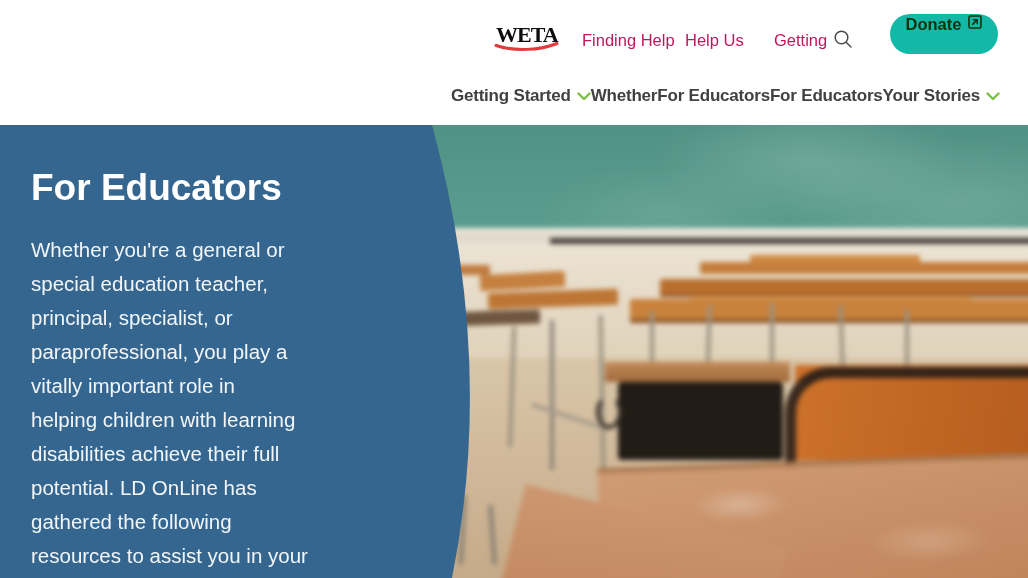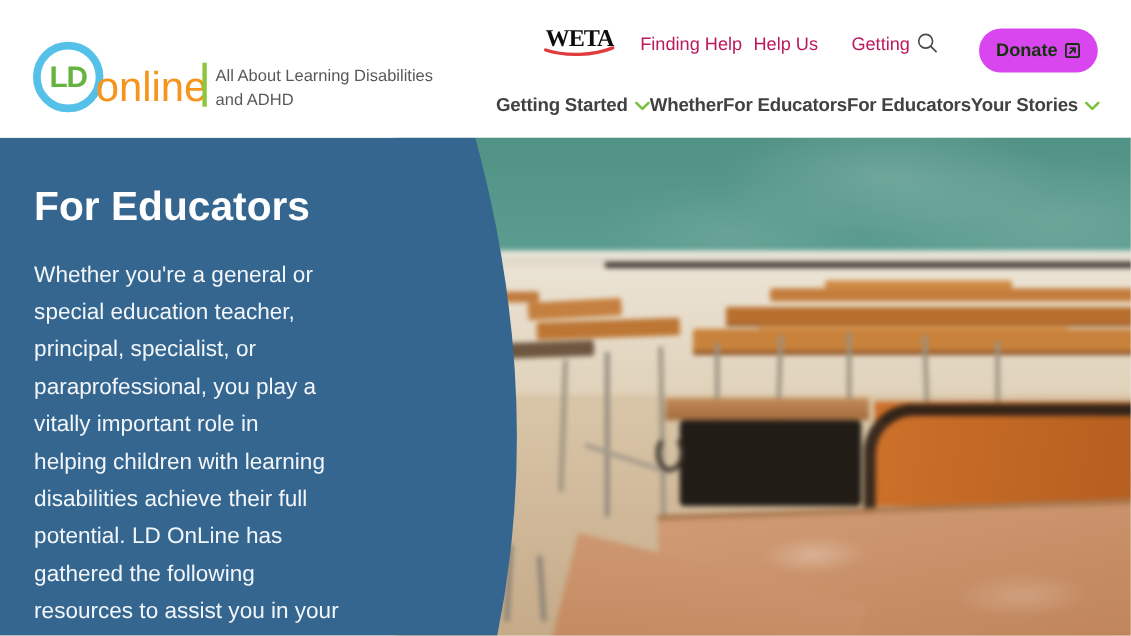--- a/index.html
+++ b/index.html
@@ -18,21 +18,21 @@
 
   .weta{position:absolute;left:496px;top:24px;width:64px;cursor:pointer;}
   .weta-text{font-family:"Liberation Serif", serif;font-weight:bold;font-size:22px;line-height:22px;color:#0d0d0d;letter-spacing:-1px;}
   .weta-swoosh{position:absolute;left:-2px;top:17px;}
 
   .util-link{position:absolute;top:31px;font-size:16.5px;color:#be185d;line-height:18px;cursor:pointer;}
   .util-finding{left:582px;} .util-about{left:685px;} .util-search{left:774px;}
   .search-icon{position:absolute;left:833px;top:29px;cursor:pointer;}
 
   .donate{position:absolute;left:890px;top:14px;width:108px;height:40px;border:none;
-    border-radius:21px;background:#d946ef;display:flex;align-items:center;justify-content:center;gap:7px;cursor:pointer;margin-top:12px;}
+    border-radius:21px;background:#14b8a6;display:flex;align-items:flex-start;justify-content:center;gap:7px;cursor:pointer;}
   .donate span{font-size:16.5px;font-weight:bold;color:#14320c;}
 
   .main-nav{position:absolute;right:28px;top:84px;display:flex;align-items:center;}
   .nav-item{display:flex;align-items:center;gap:6px;font-size:17px;font-weight:bold;
     color:#414042;letter-spacing:-0.2px;white-space:nowrap;cursor:pointer;line-height:24px;}
 
   
   .hero{position:relative;width:1028px;height:453px;overflow:hidden;background:#e6ddcf;}
 
   .photo{position:absolute;inset:0;z-index:1;}
@@ -93,29 +93,20 @@
 
   .hero-text{position:absolute;left:31px;top:40px;width:330px;z-index:3;color:#fff;}
   .hero-text h1{margin:0;font-size:37px;line-height:46px;font-weight:bold;letter-spacing:0;}
   .hero-text p{margin:22px 0 0;font-size:20.5px;line-height:34px;color:#f2f6fa;white-space:pre-line;}
 </style>
 </head>
 <body>
 
 <div class="header">
 
-  <div class="logo">
-    <div class="logo-circle">
-      <span>LD</span>
-    </div>
-    <div class="logo-online">online</div>
-    <div class="logo-sep"></div>
-    <div class="logo-tagline">All About Learning Disabilities
-and ADHD</div>
-  </div>
 
   <div class="weta">
     <div class="weta-text">WETA</div>
     <svg class="weta-swoosh" width="66" height="12" viewBox="0 0 66 12">
       <path d="M2 4 C 18 11, 44 10, 63 2 C 48 9, 16 10, 2 4 Z" fill="#e23b3e"></path>
       <path d="M2 4.5 C 20 10.5, 46 9.5, 63 2.5" stroke="#e23b3e" stroke-width="3" fill="none" stroke-linecap="round"></path>
     </svg>
   </div>
 
   <a class="util-link util-finding">Finding Help</a>

